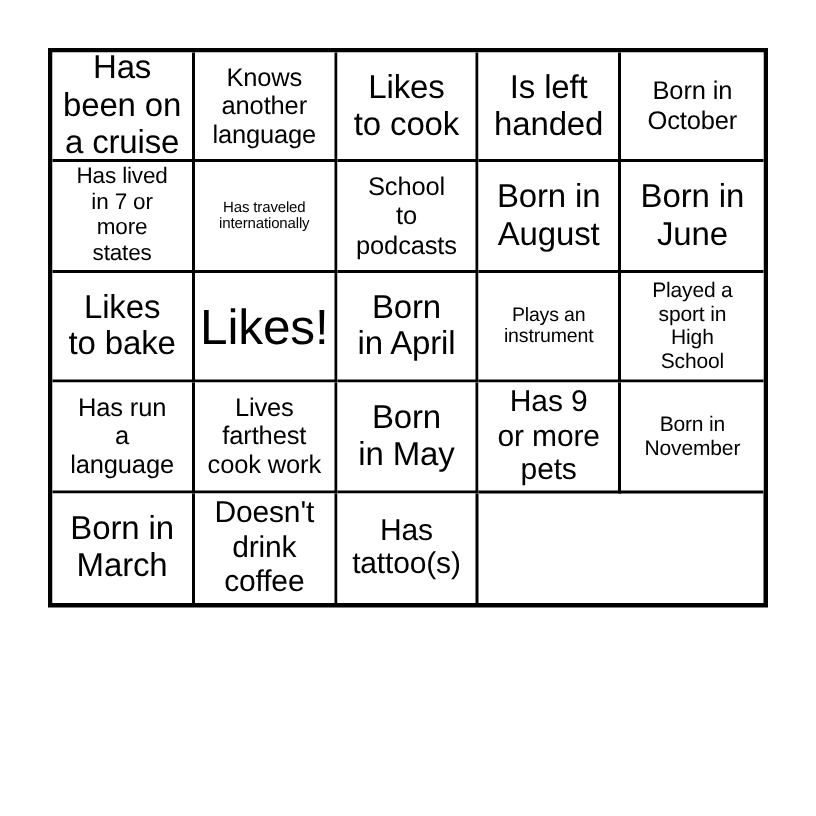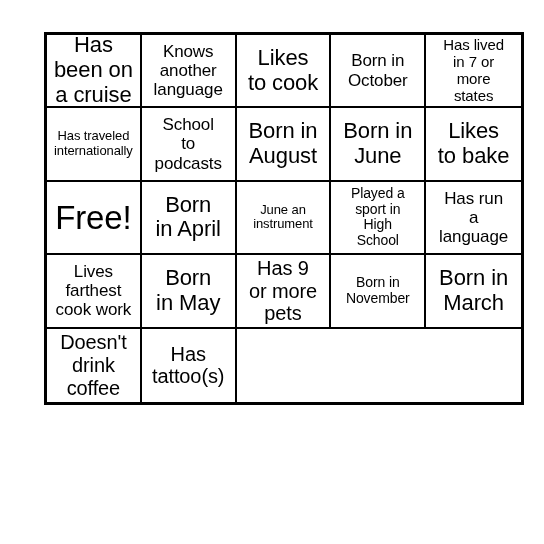--- a/index.html
+++ b/index.html
@@ -10,21 +10,21 @@
   }
   body {
     width: 544px;
     height: 544px;
     overflow: hidden;
     font-family: "Liberation Sans", sans-serif;
     color: #000000;
   }
   #bingo-card {
     position: absolute;
-    left: 44px;
+    left: 32px;
     top: 32px;
     width: 480px;
     height: 373px;
     box-sizing: border-box;
     border: 3px solid #000000;
     background: #ffffff;
     display: grid;
     grid-template-columns: repeat(5, 1fr);
     grid-template-rows: repeat(5, 1fr);
   }
@@ -43,21 +43,21 @@
   .bingo-cell:nth-child(5n) { border-right: none; }
   .bingo-cell:nth-child(n+21) { border-bottom: none; }
   .bingo-cell .cell-text {
     display: block;
     width: 100%;
     line-height: 1.13;
     letter-spacing: -0.1px;
     white-space: pre-line;
   }
   
-  .sz-xs  { font-size: 13px; }
+  .sz-xs  { font-size: 10px; }
   .sz-s   { font-size: 13px; }
   .sz-s2  { font-size: 14px; }
   .sz-m   { font-size: 15px; }
   .sz-m2  { font-size: 17px; }
   .sz-l   { font-size: 20px; }
   .sz-xl  { font-size: 22px; }
   .sz-xxl { font-size: 33px; }
 </style>
 </head>
 <body>
@@ -69,20 +69,24 @@
 a cruise</span>
     </div>
     <div class="bingo-cell">
       <span class="cell-text sz-m2">Knows
 another
 language</span>
     </div>
     <div class="bingo-cell">
       <span class="cell-text sz-xl">Likes
 to cook</span>
+    </div>
+    <div class="bingo-cell">
+      <span class="cell-text sz-xl">Is left
+handed</span>
     </div>
     <div class="bingo-cell">
       <span class="cell-text sz-m2">Born in
 October</span>
     </div>
     <div class="bingo-cell">
       <span class="cell-text sz-m">Has lived
 in 7 or
 more
 states</span>
@@ -102,28 +106,28 @@
     </div>
     <div class="bingo-cell">
       <span class="cell-text sz-xl">Born in
 June</span>
     </div>
     <div class="bingo-cell">
       <span class="cell-text sz-xl">Likes
 to bake</span>
     </div>
     <div class="bingo-cell">
-      <span class="cell-text sz-xxl">Free!</span>
+      <span class="cell-text sz-xxl">Likes!</span>
     </div>
     <div class="bingo-cell">
       <span class="cell-text sz-xl">Born
 in April</span>
     </div>
     <div class="bingo-cell">
-      <span class="cell-text sz-s">June an
+      <span class="cell-text sz-s">Plays an
 instrument</span>
     </div>
     <div class="bingo-cell">
       <span class="cell-text sz-s2">Played a
 sport in
 High
 School</span>
     </div>
     <div class="bingo-cell">
       <span class="cell-text sz-m2">Has run

